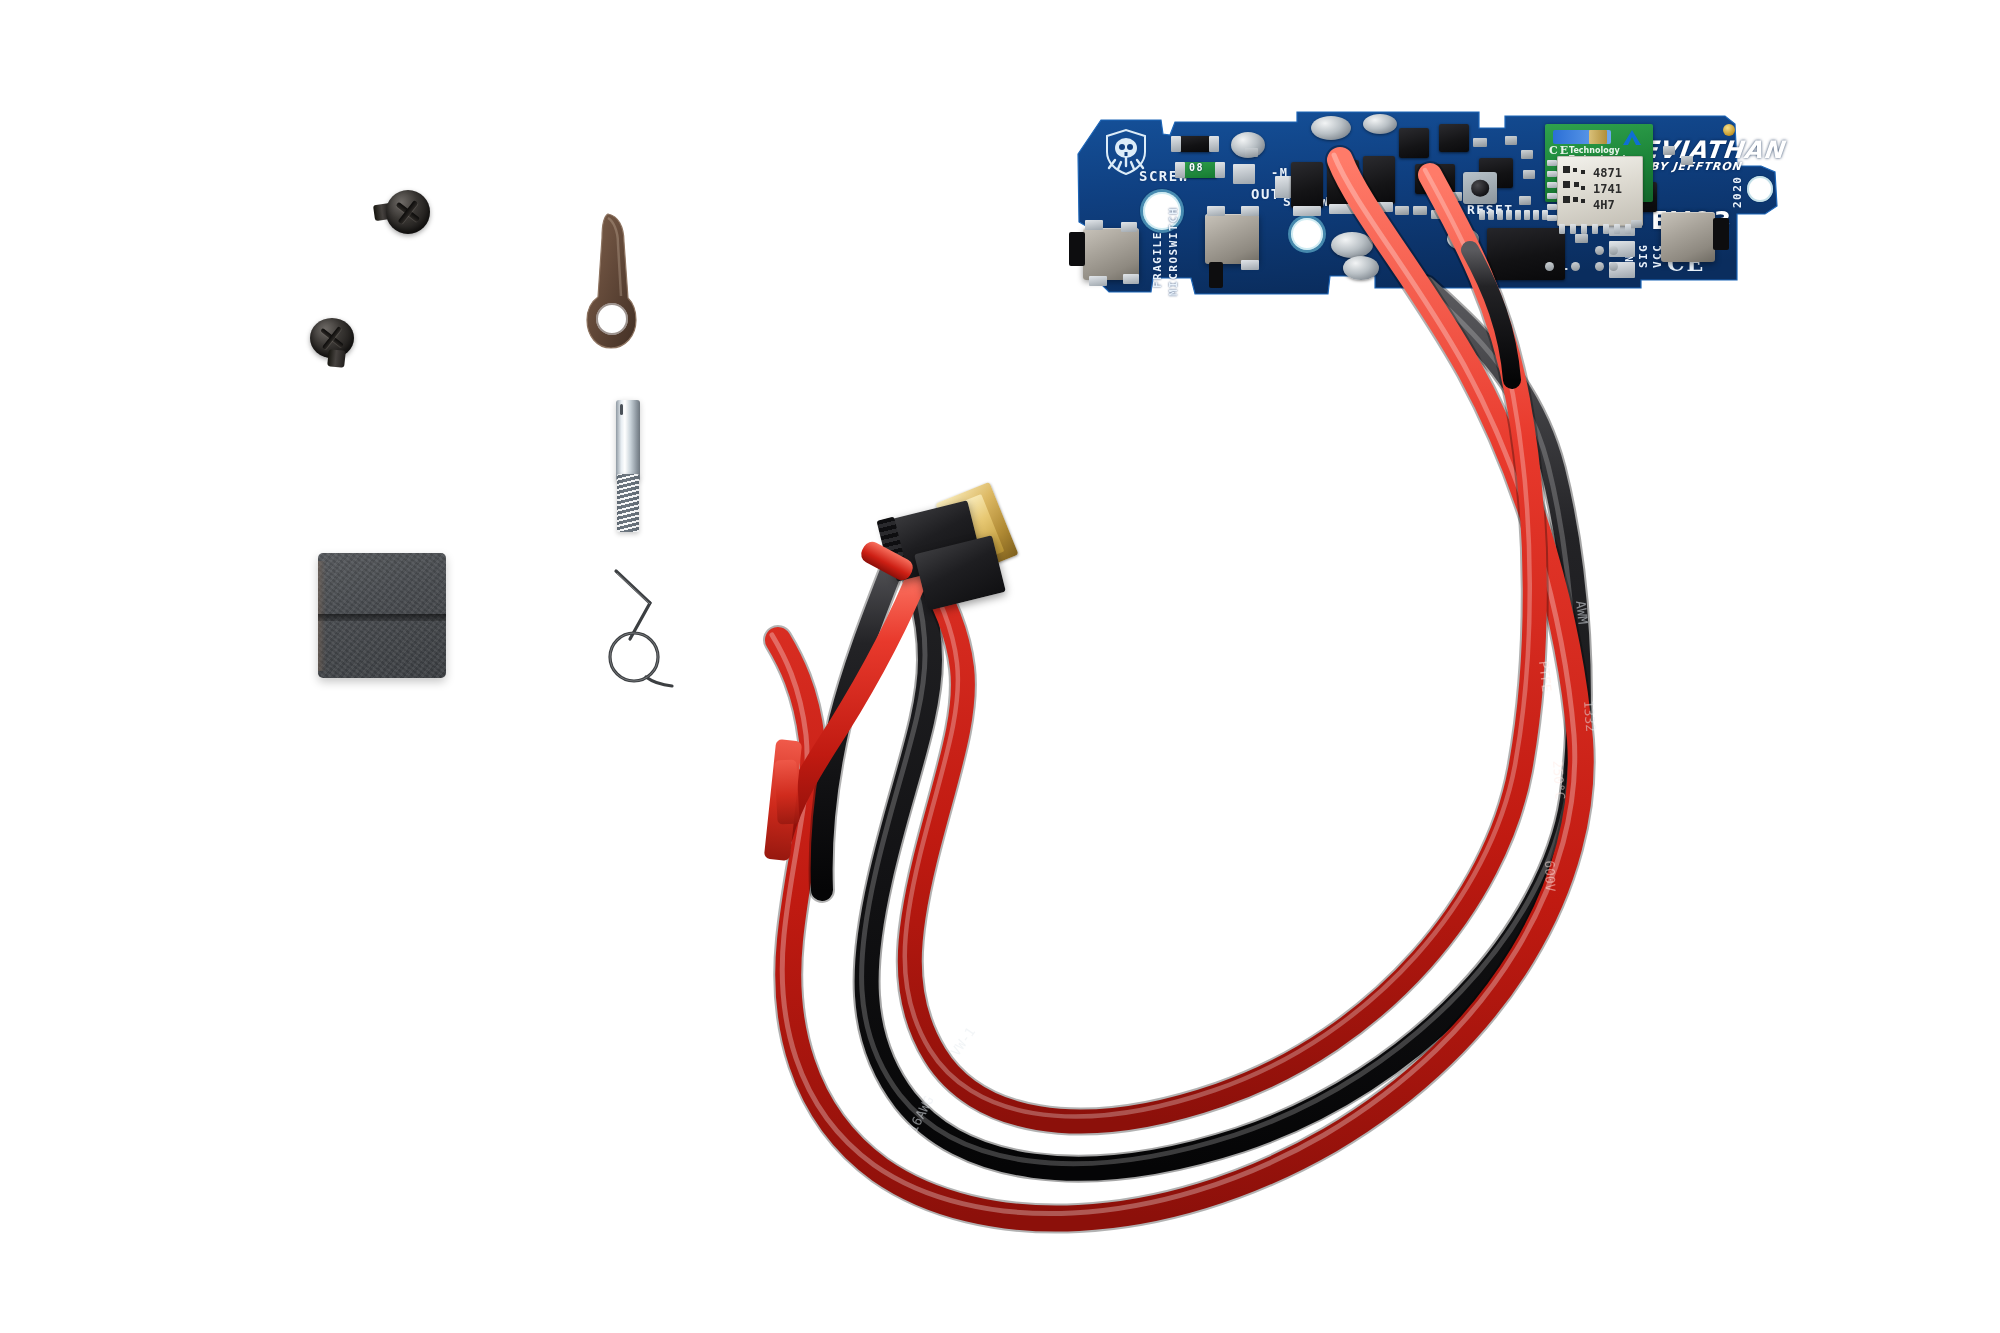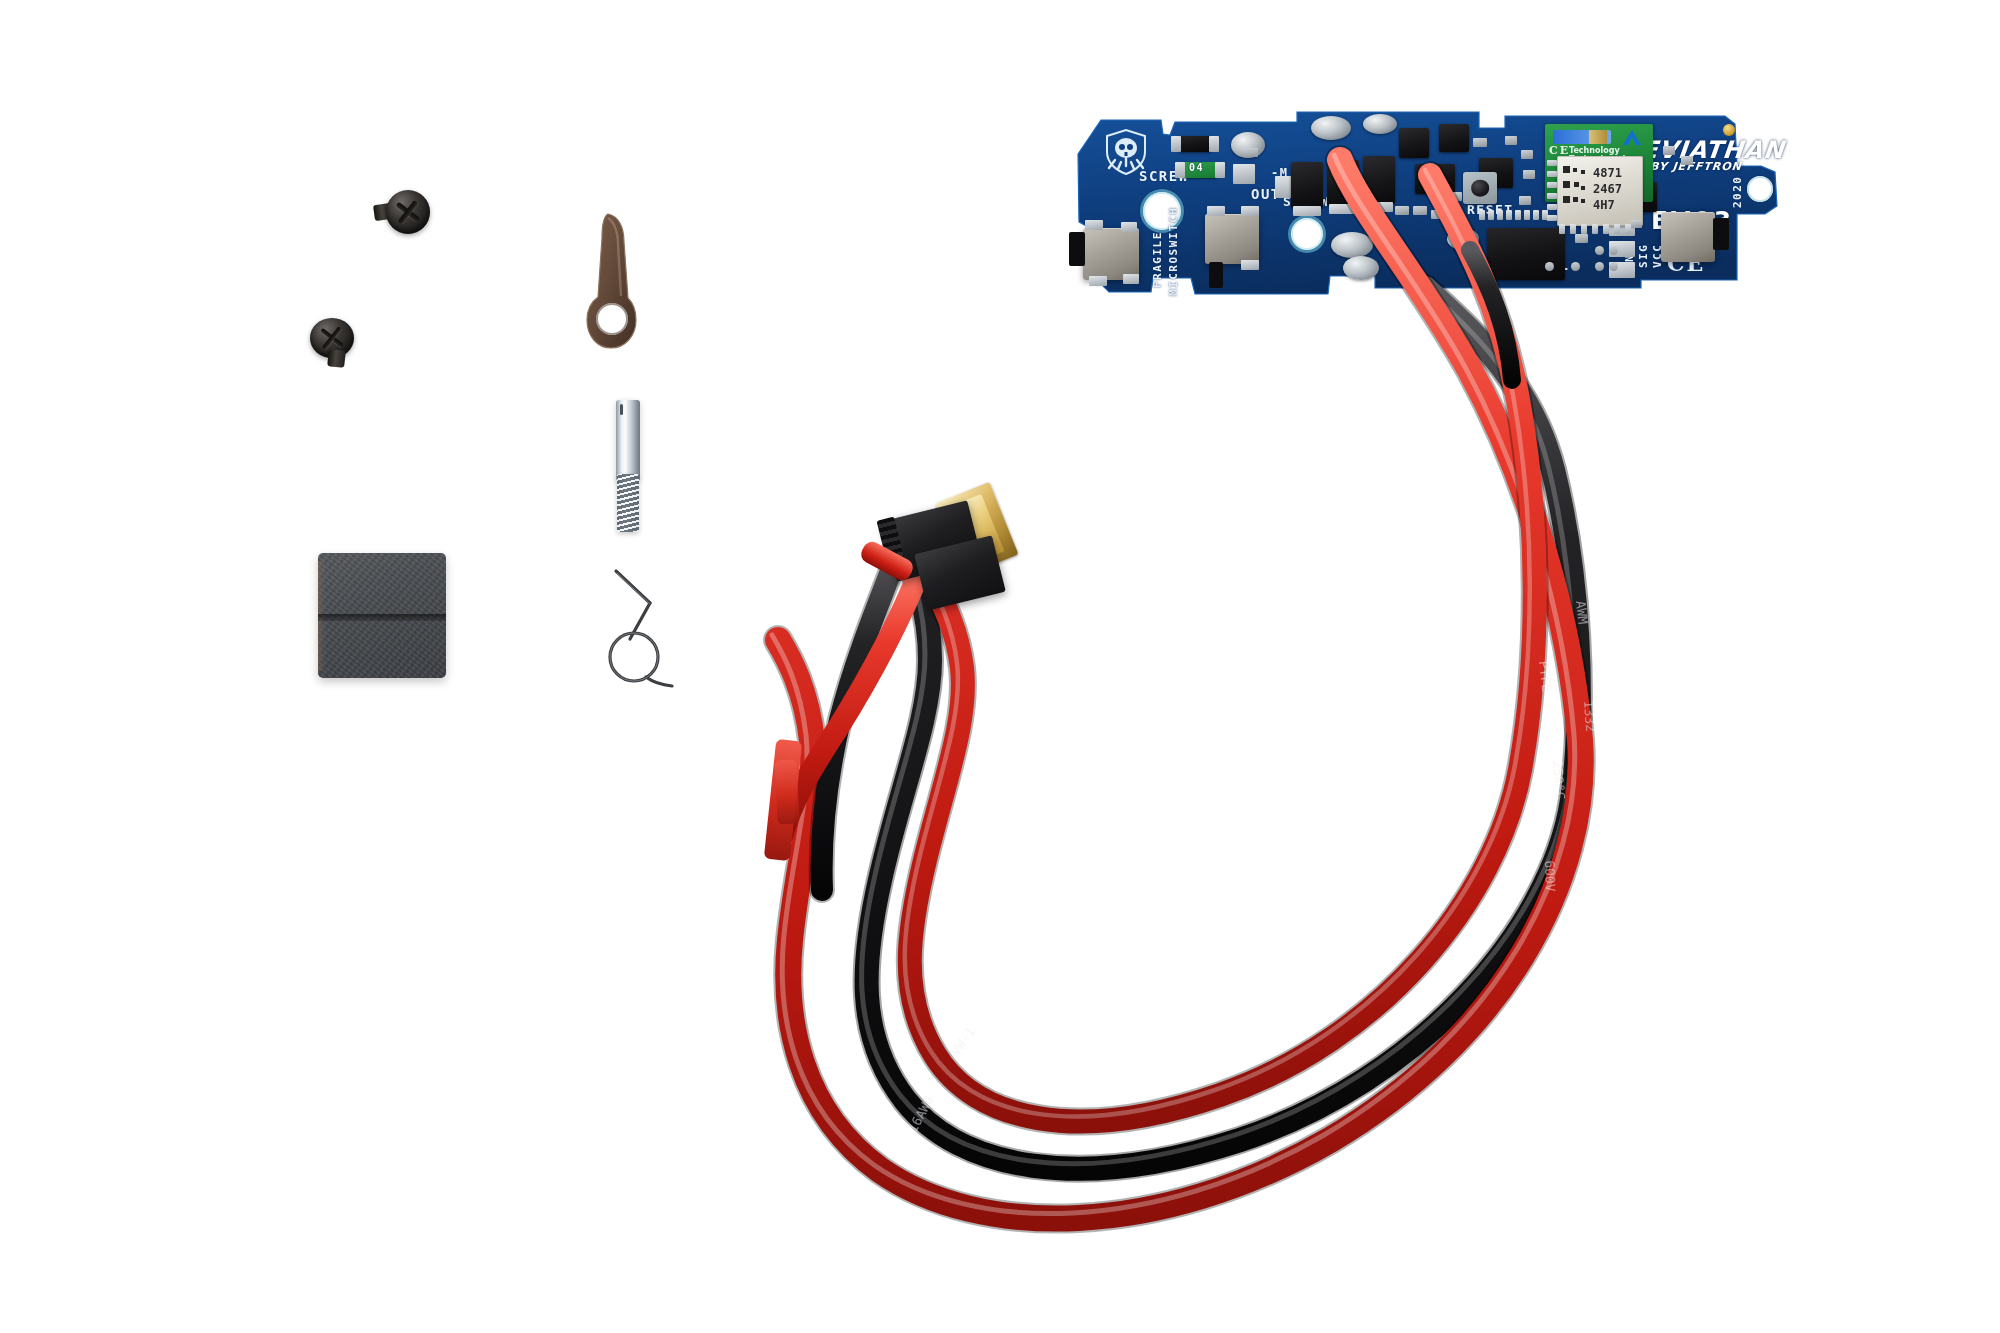--- a/index.html
+++ b/index.html
@@ -391,21 +391,21 @@
     <div class="microswitch" style="left:130px; top:104px; width:54px; height:50px;"></div>
     <div class="abs" style="left:134px; top:152px; width:14px; height:26px; background:#0d0d0f; border-radius:2px;"></div>
     <div class="pad" style="left:132px; top:96px; width:18px; height:10px;"></div>
     <div class="pad" style="left:166px; top:96px; width:18px; height:10px;"></div>
     <div class="pad" style="left:166px; top:150px; width:18px; height:10px;"></div>
 
     <div class="microswitch" style="left:586px; top:102px; width:54px; height:50px;"></div>
     <div class="abs" style="left:638px; top:108px; width:16px; height:32px; background:#0d0d0f; border-radius:2px;"></div>
 
     <div class="cap-green" style="left:108px; top:52px; width:34px; height:16px;"></div>
-    <div class="pcb-label" style="left:114px; top:52px; font-size:10px; color:#fff;">04</div>
+    <div class="pcb-label" style="left:114px; top:52px; font-size:10px; color:#fff;">08</div>
     <div class="pad" style="left:100px; top:52px; width:10px; height:16px;"></div>
     <div class="pad" style="left:140px; top:52px; width:10px; height:16px;"></div>
 
     <div class="chip" style="left:104px; top:26px; width:32px; height:16px;"></div>
     <div class="pad" style="left:96px; top:26px; width:10px; height:16px;"></div>
     <div class="pad" style="left:134px; top:26px; width:10px; height:16px;"></div>
 
     <div class="solder" style="left:156px; top:22px; width:34px; height:26px;"></div>
     <div class="pad" style="left:158px; top:54px; width:22px; height:20px;"></div>
     <div class="pad" style="left:200px; top:66px; width:22px; height:22px;"></div>
@@ -466,21 +466,21 @@
         <div class="qr-cell" style="left:10px;top:2px;width:4px; height:4px;"></div>
         <div class="qr-cell" style="left:0;  top:15px;width:7px; height:7px;"></div>
         <div class="qr-cell" style="left:11px;top:16px;width:5px;height:5px;"></div>
         <div class="qr-cell" style="left:0;  top:30px;width:7px; height:7px;"></div>
         <div class="qr-cell" style="left:10px;top:31px;width:5px;height:5px;"></div>
         <div class="qr-cell" style="left:18px;top:4px; width:4px; height:4px;"></div>
         <div class="qr-cell" style="left:18px;top:20px;width:4px; height:4px;"></div>
         <div class="qr-cell" style="left:18px;top:33px;width:4px; height:4px;"></div>
       </div>
       <div class="bt-code" style="left:36px; top:10px; font-size:12px;">4871</div>
-      <div class="bt-code" style="left:36px; top:26px; font-size:12px;">2467</div>
+      <div class="bt-code" style="left:36px; top:26px; font-size:12px;">1741</div>
       <div class="bt-code" style="left:36px; top:42px; font-size:12px;">4H7</div>
     </div>
 
     <div class="abs" style="left:472px; top:50px; width:10px; height:66px;">
       <div class="pad" style="position:absolute; left:0; top:0;  width:10px; height:6px;"></div>
       <div class="pad" style="position:absolute; left:0; top:11px;width:10px; height:6px;"></div>
       <div class="pad" style="position:absolute; left:0; top:22px;width:10px; height:6px;"></div>
       <div class="pad" style="position:absolute; left:0; top:33px;width:10px; height:6px;"></div>
       <div class="pad" style="position:absolute; left:0; top:44px;width:10px; height:6px;"></div>
       <div class="pad" style="position:absolute; left:0; top:55px;width:10px; height:6px;"></div>

